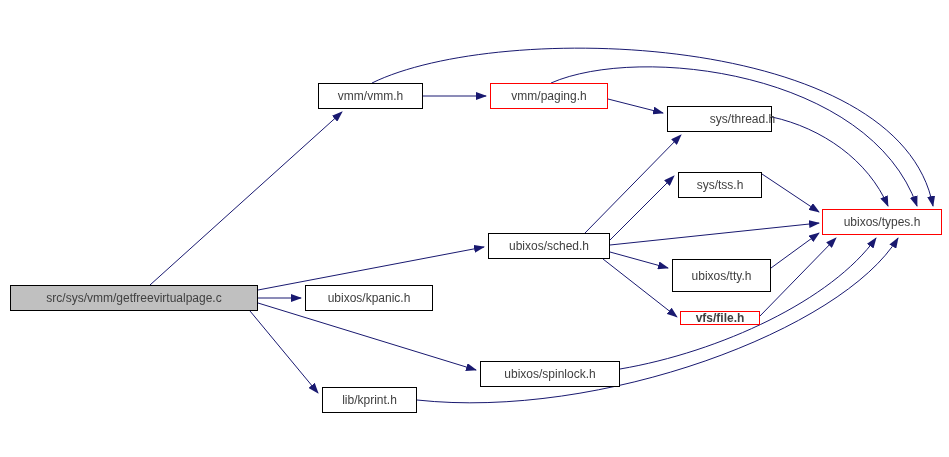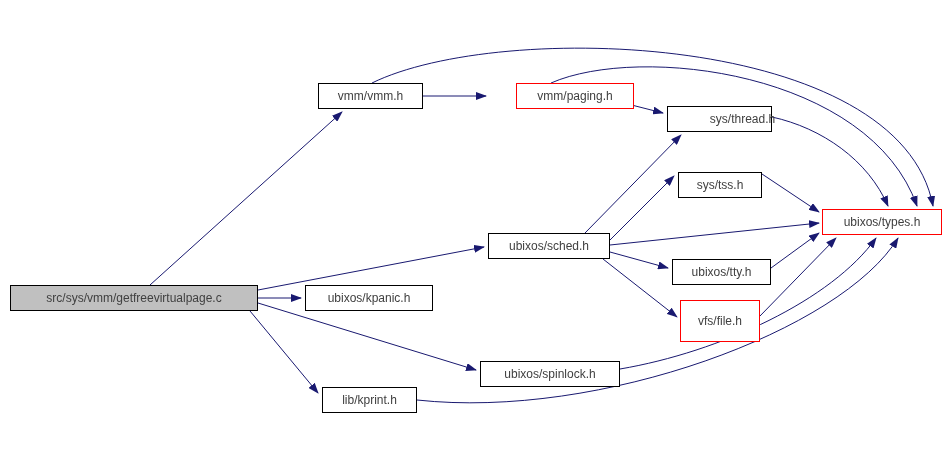--- a/index.html
+++ b/index.html
@@ -78,49 +78,49 @@
   </svg>
 
   <div class="node" style="left: 10px; top: 285px; width: 248px; height: 26px; background: rgb(192, 192, 192); border-color: rgb(0, 0, 0);">
     <span>src/sys/vmm/getfreevirtualpage.c</span>
   </div>
 
   <div class="node" style="left: 318px; top: 83px; width: 105px; height: 26px; background: rgb(255, 255, 255); border-color: rgb(0, 0, 0);">
     <span>vmm/vmm.h</span>
   </div>
 
-  <div class="node" style="left: 490px; top: 83px; width: 118px; height: 26px; background: rgb(255, 255, 255); border-color: rgb(255, 0, 0); margin-left: 26px;">
+  <div class="node" style="left: 490px; top: 83px; width: 118px; height: 26px; background: rgb(255, 255, 255); border-color: rgb(255, 0, 0);">
     <span>vmm/paging.h</span>
   </div>
 
   <div class="node" style="left: 667px; top: 106px; width: 105px; height: 26px; background: rgb(255, 255, 255); border-color: rgb(0, 0, 0); padding-left: 46px;">
     <span>sys/thread.h</span>
   </div>
 
   <div class="node" style="left: 678px; top: 172px; width: 84px; height: 26px; background: rgb(255, 255, 255); border-color: rgb(0, 0, 0);">
     <span>sys/tss.h</span>
   </div>
 
   <div class="node" style="left: 822px; top: 209px; width: 120px; height: 26px; background: rgb(255, 255, 255); border-color: rgb(255, 0, 0);">
     <span>ubixos/types.h</span>
   </div>
 
   <div class="node" style="left: 488px; top: 233px; width: 122px; height: 26px; background: rgb(255, 255, 255); border-color: rgb(0, 0, 0);">
     <span>ubixos/sched.h</span>
   </div>
 
-  <div class="node" style="left: 672px; top: 259px; width: 99px; height: 26px; background: rgb(255, 255, 255); border-color: rgb(0, 0, 0);">
+  <div class="node" style="left: 672px; top: 259px; width: 99px; height: 33px; background: rgb(255, 255, 255); border-color: rgb(0, 0, 0);">
     <span>ubixos/tty.h</span>
   </div>
 
   <div class="node" style="left: 305px; top: 285px; width: 128px; height: 26px; background: rgb(255, 255, 255); border-color: rgb(0, 0, 0);">
     <span>ubixos/kpanic.h</span>
   </div>
 
-  <div class="node" style="left: 680px; top: 300px; width: 80px; height: 42px; background: rgb(255, 255, 255); border-color: rgb(255, 0, 0);">
+  <div class="node" style="left: 680px; top: 311px; width: 80px; height: 14px; background: rgb(255, 255, 255); border-color: rgb(255, 0, 0); font-weight: bold;">
     <span>vfs/file.h</span>
   </div>
 
   <div class="node" style="left: 480px; top: 361px; width: 140px; height: 26px; background: rgb(255, 255, 255); border-color: rgb(0, 0, 0);">
     <span>ubixos/spinlock.h</span>
   </div>
 
   <div class="node" style="left: 322px; top: 387px; width: 95px; height: 26px; background: rgb(255, 255, 255); border-color: rgb(0, 0, 0);">
     <span>lib/kprint.h</span>
   </div>

